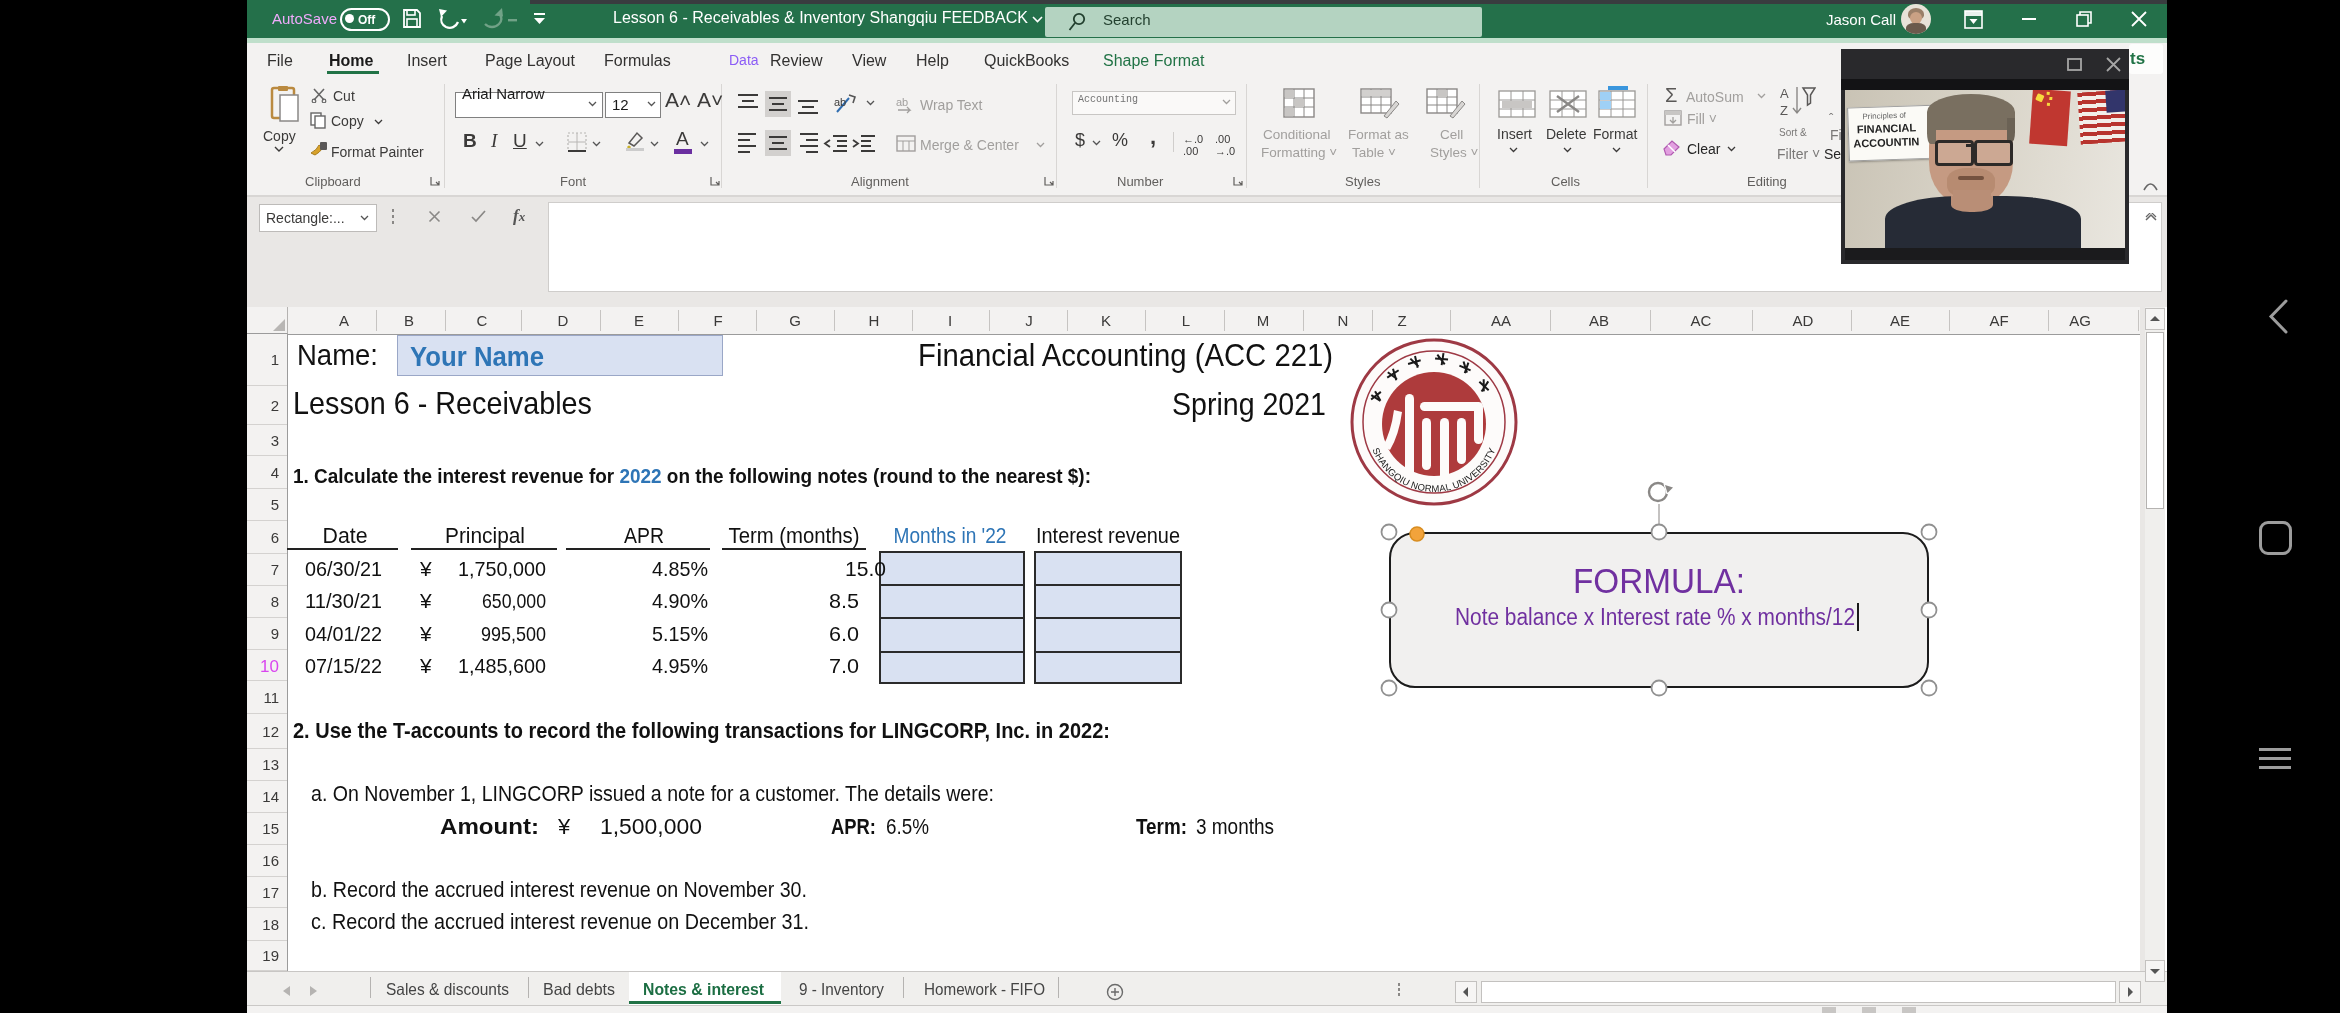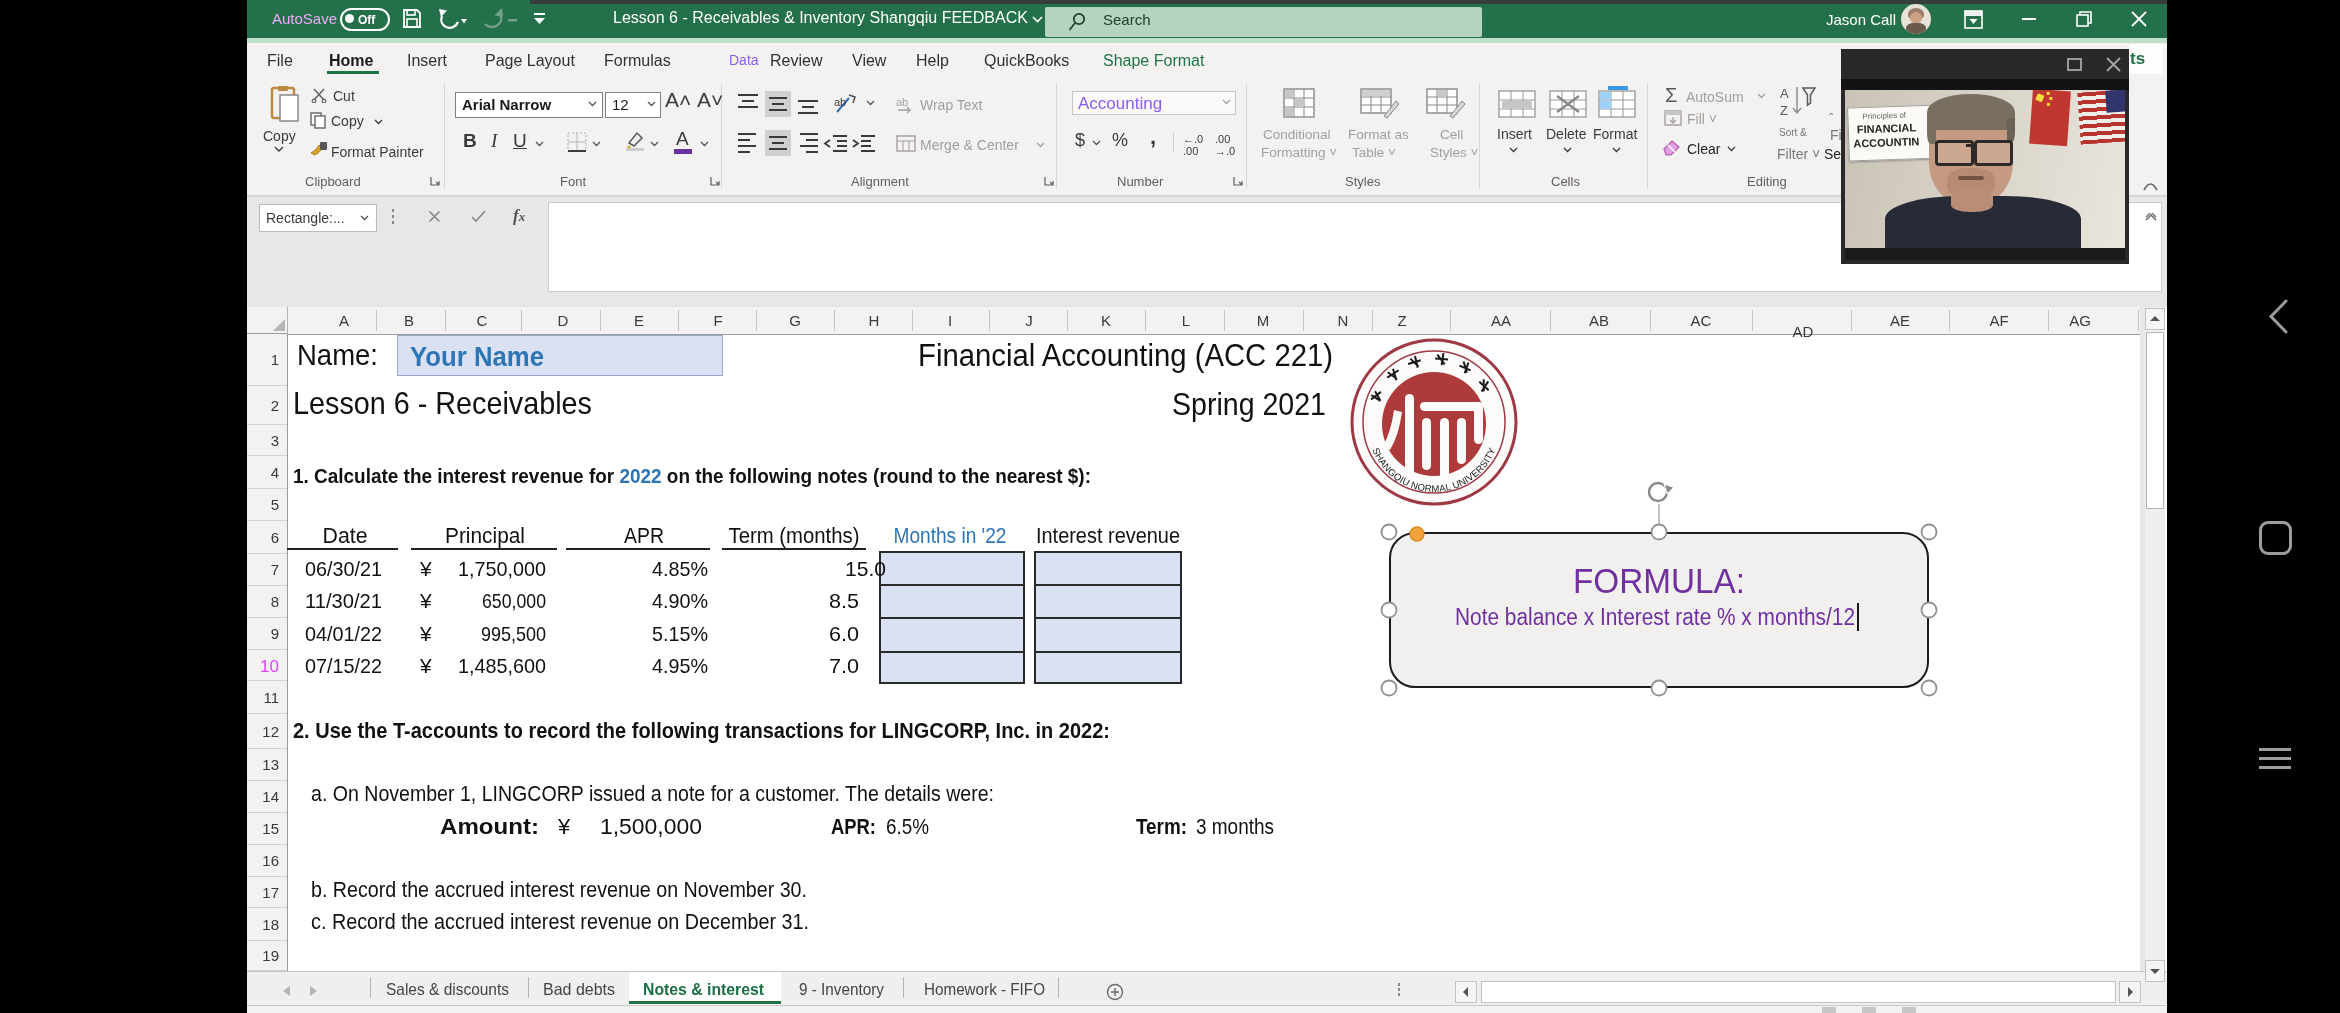--- a/index.html
+++ b/index.html
@@ -153,21 +153,21 @@
   <svg class="ab" style="left:374px;top:119px;" width="9" height="6" viewBox="0 0 9 6">
       <path d="M1 1 l3.5 3.5 L8 1" fill="none" stroke="#3b3a39" stroke-width="1.3"></path>
     </svg>
   <svg class="ab" style="left:309px;top:141px;" width="19" height="17" viewBox="0 0 19 17">
     <path d="M2 12 q6 -3 8 -8 l4 3 q-4 5 -8 7 z" fill="#d8a22a" stroke="#a87c1c" stroke-width="1"></path>
     <rect x="11" y="1" width="7" height="8" rx="1" fill="#5a5857"></rect>
   </svg>
   <div class="txt" style="left:331px;top:144px;font-size:14px;color:#3b3a39;">Format Painter</div>
 
   <div class="ab" style="left:455px;top:92px;width:146px;height:24px;background:#fff;border:1px solid #808080;"></div>
-  <div class="txt" style="left:462px;top:96px;font-size:15px;color:#1a1a1a;font-weight:bold;">Arial Narrow</div>
+  <div class="txt" style="left:462px;top:85px;font-size:15px;color:#1a1a1a;">Arial Narrow</div>
   <svg class="ab" style="left:588px;top:101px;" width="9" height="6" viewBox="0 0 9 6">
       <path d="M1 1 l3.5 3.5 L8 1" fill="none" stroke="#555" stroke-width="1.3"></path>
     </svg>
   <div class="ab" style="left:605px;top:92px;width:54px;height:24px;background:#fff;border:1px solid #808080;"></div>
   <div class="txt" style="left:612px;top:96px;font-size:15px;color:#1a1a1a;">12</div>
   <svg class="ab" style="left:647px;top:101px;" width="9" height="6" viewBox="0 0 9 6">
       <path d="M1 1 l3.5 3.5 L8 1" fill="none" stroke="#555" stroke-width="1.3"></path>
     </svg>
   <div class="txt" style="left:665px;top:88px;font-size:21px;color:#3b3a39;">A˄</div>
   <div class="txt" style="left:697px;top:88px;font-size:21px;color:#3b3a39;">A˅</div>
@@ -249,21 +249,21 @@
   <svg class="ab" style="left:896px;top:135px;" width="20" height="18" viewBox="0 0 20 18">
     <rect x="1" y="1" width="18" height="15" fill="none" stroke="#a19f9d" stroke-width="1.4"></rect>
     <path d="M1 6 h18 M7 6 v10 M13 6 v10" stroke="#a19f9d" stroke-width="1"></path>
   </svg>
   <div class="txt" style="left:920px;top:137px;font-size:14px;color:#a19f9d;">Merge &amp; Center</div>
   <svg class="ab" style="left:1036px;top:142px;" width="9" height="6" viewBox="0 0 9 6">
       <path d="M1 1 l3.5 3.5 L8 1" fill="none" stroke="#a19f9d" stroke-width="1.3"></path>
     </svg>
 
   <div class="ab" style="left:1072px;top:91px;width:162px;height:22px;background:#faf9f8;border:1px solid #c8c6c4;"></div>
-  <div class="txt" style="left:1078px;top:94px;font-size:17px;color:#8b5cf6;">Accounting</div>
+  <div class="txt" style="left:1078px;top:94px;font-size:10px;color:#737373;font-family:Liberation Mono, monospace;">Accounting</div>
   <svg class="ab" style="left:1222px;top:99px;" width="9" height="6" viewBox="0 0 9 6">
       <path d="M1 1 l3.5 3.5 L8 1" fill="none" stroke="#a19f9d" stroke-width="1.3"></path>
     </svg>
   <div class="txt" style="left:1075px;top:130px;font-size:18px;color:#3b3a39;">$</div>
   <svg class="ab" style="left:1092px;top:140px;" width="9" height="6" viewBox="0 0 9 6">
       <path d="M1 1 l3.5 3.5 L8 1" fill="none" stroke="#555" stroke-width="1.3"></path>
     </svg>
   <div class="txt" style="left:1112px;top:130px;font-size:18px;color:#3b3a39;">%</div>
   <div class="txt" style="left:1150px;top:124px;font-size:22px;font-weight:bold;color:#3b3a39;">,</div>
   <div class="ab" style="left:1173px;top:132px;width:1px;height:20px;background:#d0cecc;"></div>
@@ -397,21 +397,21 @@
       <div class="txt" style="left:950px;top:312px;font-size:15px;color:#3b3a39;transform:translateX(-50%);">I</div>
       <div class="txt" style="left:1029px;top:312px;font-size:15px;color:#3b3a39;transform:translateX(-50%);">J</div>
       <div class="txt" style="left:1106px;top:312px;font-size:15px;color:#3b3a39;transform:translateX(-50%);">K</div>
       <div class="txt" style="left:1186px;top:312px;font-size:15px;color:#3b3a39;transform:translateX(-50%);">L</div>
       <div class="txt" style="left:1263px;top:312px;font-size:15px;color:#3b3a39;transform:translateX(-50%);">M</div>
       <div class="txt" style="left:1343px;top:312px;font-size:15px;color:#3b3a39;transform:translateX(-50%);">N</div>
       <div class="txt" style="left:1402px;top:312px;font-size:15px;color:#3b3a39;transform:translateX(-50%);">Z</div>
       <div class="txt" style="left:1501px;top:312px;font-size:15px;color:#3b3a39;transform:translateX(-50%);">AA</div>
       <div class="txt" style="left:1599px;top:312px;font-size:15px;color:#3b3a39;transform:translateX(-50%);">AB</div>
       <div class="txt" style="left:1701px;top:312px;font-size:15px;color:#3b3a39;transform:translateX(-50%);">AC</div>
-      <div class="txt" style="left:1803px;top:312px;font-size:15px;color:#3b3a39;transform:translateX(-50%);margin-top:11px;">AD</div>
+      <div class="txt" style="left:1803px;top:312px;font-size:15px;color:#3b3a39;transform:translateX(-50%);">AD</div>
       <div class="txt" style="left:1900px;top:312px;font-size:15px;color:#3b3a39;transform:translateX(-50%);">AE</div>
       <div class="txt" style="left:1999px;top:312px;font-size:15px;color:#3b3a39;transform:translateX(-50%);">AF</div>
       <div class="txt" style="left:2080px;top:312px;font-size:15px;color:#3b3a39;transform:translateX(-50%);">AG</div>
       <div class="ab" style="left:376px;top:310px;width:1px;height:21px;background:#c6c4c2;"></div>
       <div class="ab" style="left:445px;top:310px;width:1px;height:21px;background:#c6c4c2;"></div>
       <div class="ab" style="left:521px;top:310px;width:1px;height:21px;background:#c6c4c2;"></div>
       <div class="ab" style="left:600px;top:310px;width:1px;height:21px;background:#c6c4c2;"></div>
       <div class="ab" style="left:678px;top:310px;width:1px;height:21px;background:#c6c4c2;"></div>
       <div class="ab" style="left:756px;top:310px;width:1px;height:21px;background:#c6c4c2;"></div>
       <div class="ab" style="left:834px;top:310px;width:1px;height:21px;background:#c6c4c2;"></div>

